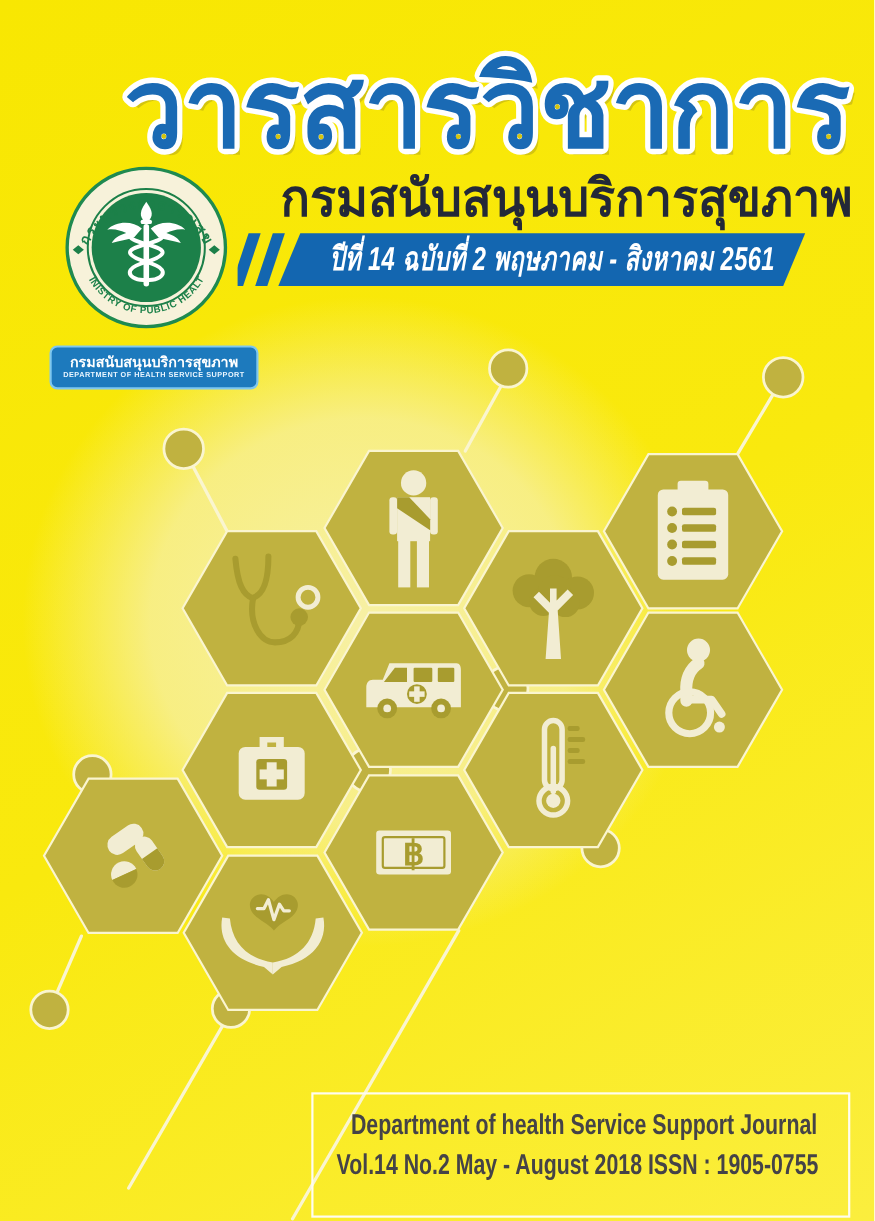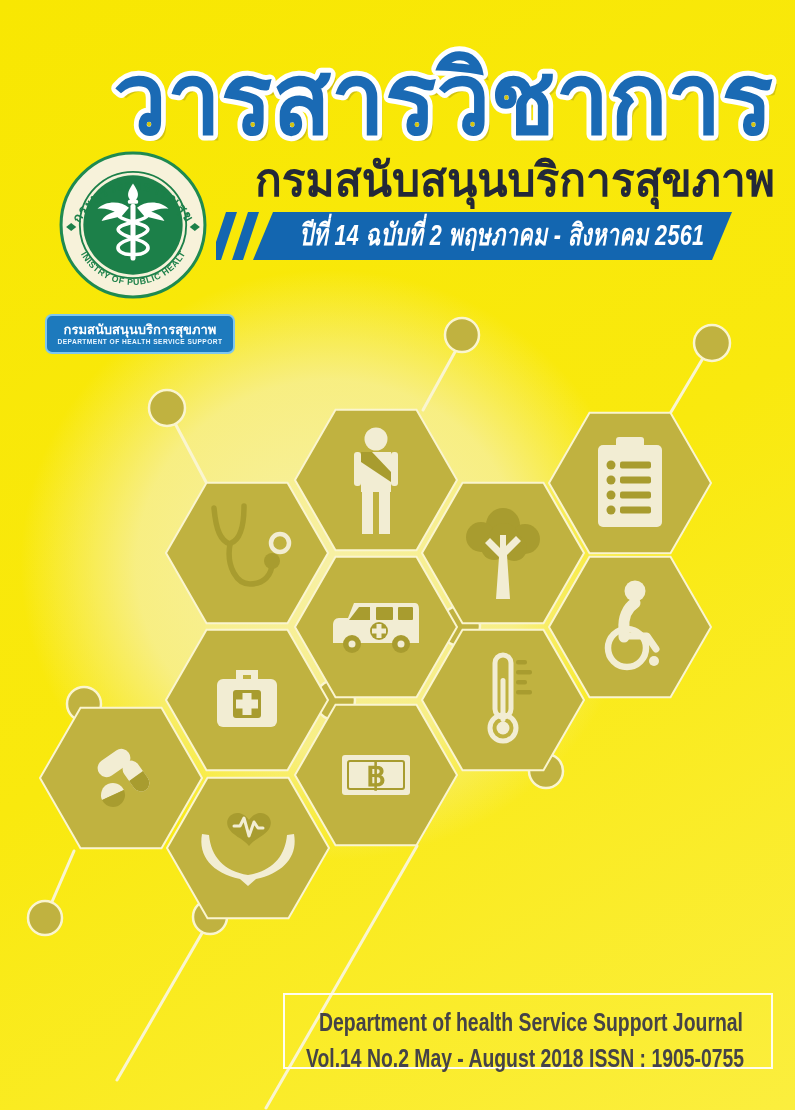--- a/index.html
+++ b/index.html
@@ -39,21 +39,21 @@
   .ac-f{fill:var(--icon-accent);}
   .ac-s{stroke:var(--icon-accent);stroke-width:5.5;fill:none;stroke-linecap:round;}
   .cr-ring{fill:none;stroke:var(--icon-cream);stroke-width:4.5;}
   .tm-tube{fill:none;stroke:var(--icon-cream);stroke-width:5;}
   .wc-s7{stroke:var(--icon-cream);stroke-width:7;fill:none;stroke-linecap:round;stroke-linejoin:round;}
   .wc-s11{stroke:var(--icon-cream);stroke-width:11;fill:none;stroke-linecap:round;}
   .wc-wheel{stroke:var(--icon-cream);stroke-width:6.5;fill:none;}
   .ecg{stroke:var(--icon-cream);stroke-width:3;fill:none;stroke-linejoin:round;stroke-linecap:round;}
   .baht-glyph{fill:var(--icon-accent);font-weight:bold;font-size:31px;}
   
-  .footer-box{left:283px;top:993px;width:490px;height:76px;border:2px solid var(--footer-border);box-sizing:border-box;}
+  .footer-box{left:283px;top:993px;width:490px;height:114px;border:2px solid var(--footer-border);box-sizing:border-box;}
   #footer-svg{width:486px;height:86px;display:block;}
   .footer-text{fill:var(--footer-text);font-weight:bold;font-size:26px;}
 </style>
 </head>
 <body>
 
 <div class="page">
 
   <svg id="cluster" class="abs" viewBox="0 0 795 1110">
     <defs>

